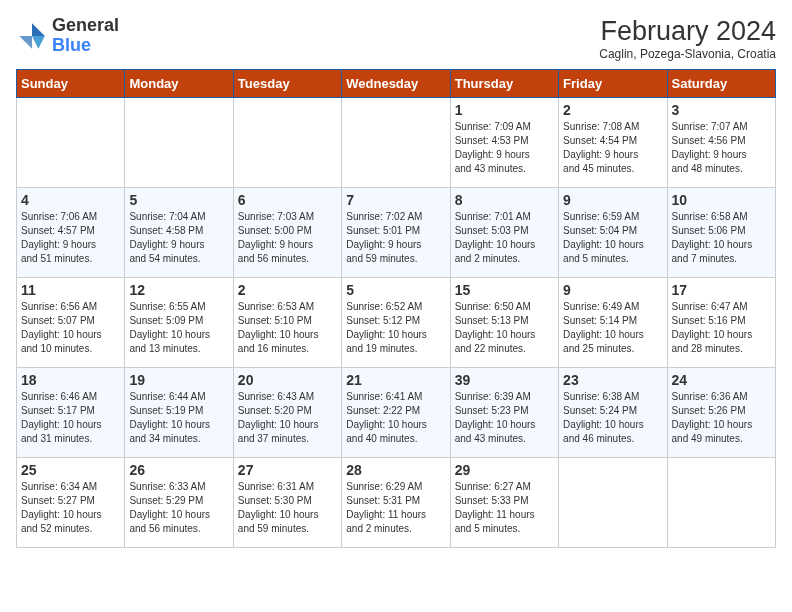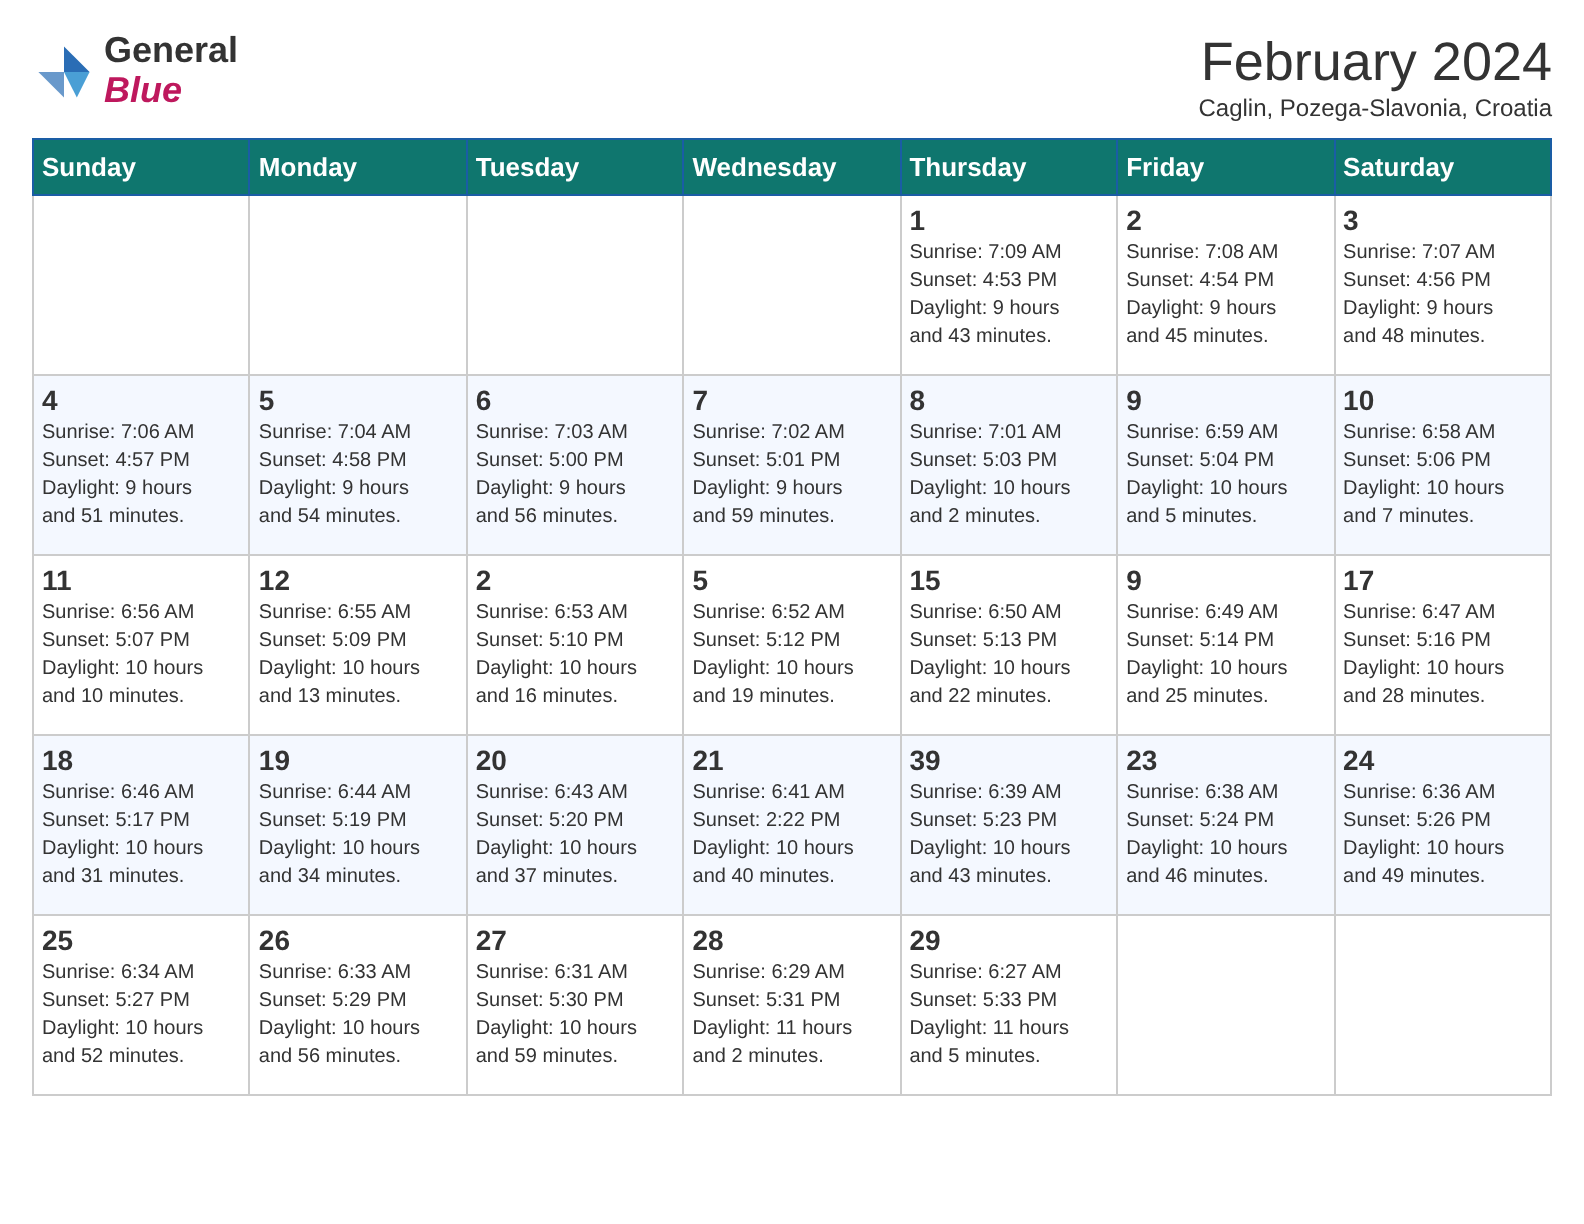--- a/index.html
+++ b/index.html
@@ -20,21 +20,21 @@
       display: flex;
       align-items: center;
       gap: 4px;
     }
     .logo-text {
       font-size: 18px;
       font-weight: bold;
       line-height: 1.1;
     }
     .logo-general { color: #333; margin-top: 32px; }
-    .logo-blue { color: #be185d; font-style: italic; }
+    .logo-blue { color: #3b82f6; }
     .logo-icon {
       width: 32px;
       height: 32px;
     }
     .title-area {
       text-align: right;
     }
     .month-year {
       font-size: 27px;
       color: #333;
@@ -43,21 +43,21 @@
     .location {
       font-size: 12px;
       color: #333;
     }
     .calendar {
       width: 100%;
       border-collapse: collapse;
       font-size: 11px;
     }
     .calendar th {
-      background: #0f766e;
+      background: #c2410c;
       color: #fff;
       padding: 6px 4px;
       text-align: left;
       font-size: 13px;
       border: 1px solid #1a5da5;
     }
     .calendar td {
       border: 1px solid #ccc;
       vertical-align: top;
       padding: 4px;

